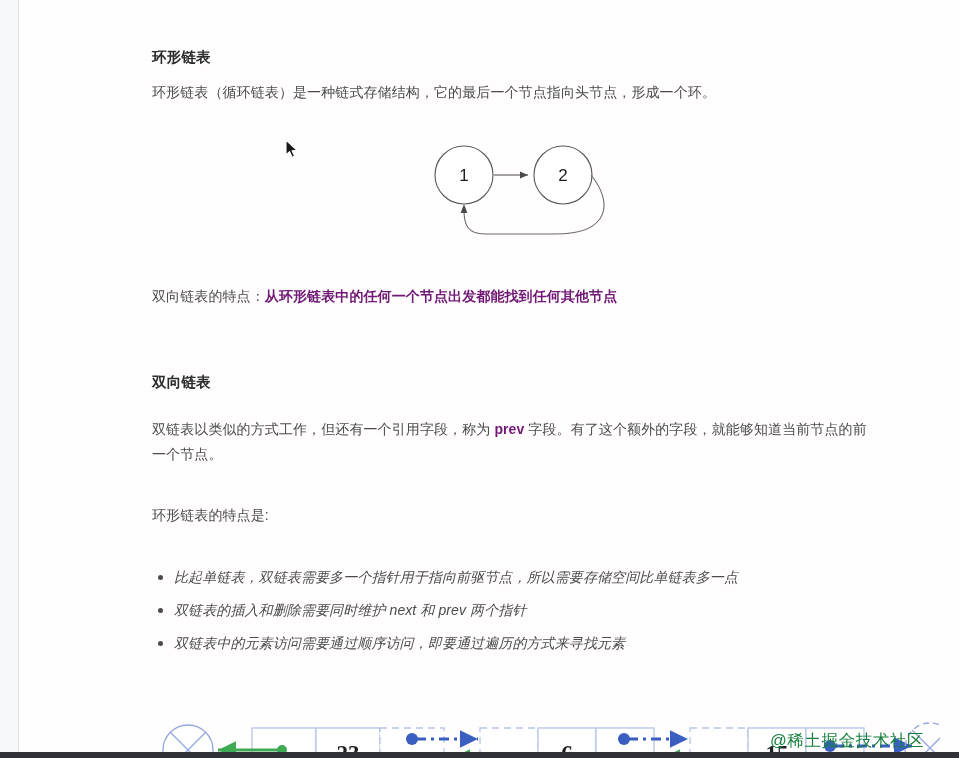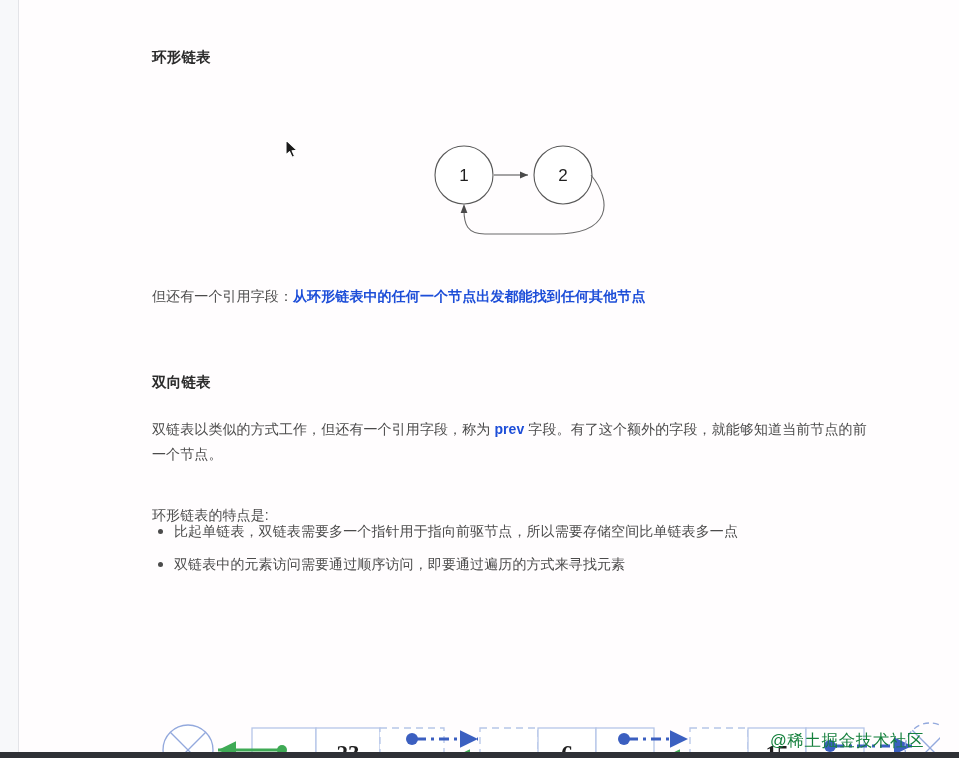--- a/index.html
+++ b/index.html
@@ -61,21 +61,21 @@
   }
 
   .para {
     position: absolute;
     left: 132px;
     font-size: 14px;
     color: #4b4b4b;
     line-height: 25px;
     letter-spacing: .1px;
   }
-  .para b { color: #1d4ed8; font-weight: bold; }
+  .para b { color: #701a75; font-weight: bold; }
 
   .bullets {
     position: absolute;
     left: 132px;
     margin: 0;
     padding: 0;
     list-style: none;
     font-size: 14px;
     color: #4b4b4b;
   }
@@ -151,52 +151,54 @@
         <path d="M6.5 0.5V4H10" stroke="#d6d8de" stroke-width="1" fill="none"></path>
       </svg>
     </span>
     <span>README.md</span>
   </div>
 
   <div class="doc">
 
     <div class="h3" style="top:48px;">环形链表</div>
 
+    <div class="para" style="top:80px; width:740px;">环形链表（循环链表）是一种链式存储结构，它的最后一个节点指向头节点，形成一个环。</div>
 
     <div class="fig-ring">
       <svg width="220" height="125" viewBox="0 0 220 125">
 
         <circle cx="49" cy="45" r="29" fill="#ffffff" stroke="#585858" stroke-width="1.1"></circle>
         <text x="49" y="51" text-anchor="middle" font-family="Liberation Sans, sans-serif" font-size="17" fill="#1f1f1f">1</text>
 
         <circle cx="148" cy="45" r="29" fill="#ffffff" stroke="#585858" stroke-width="1.1"></circle>
         <text x="148" y="51" text-anchor="middle" font-family="Liberation Sans, sans-serif" font-size="17" fill="#1f1f1f">2</text>
 
         <line x1="79" y1="45" x2="113" y2="45" stroke="#4a4a4a" stroke-width="1.2"></line>
         <path d="M113 45 L105 41.5 L105 48.5 Z" fill="#4a4a4a"></path>
 
         <path d="M176 45 C 198 72, 196 104, 140 104 L 70 104 C 52 104, 49 94, 49 80" fill="none" stroke="#6b6b6b" stroke-width="1.1"></path>
         <path d="M49 74 L45.6 83 L52.4 83 Z" fill="#4a4a4a"></path>
       </svg>
     </div>
 
     <div class="para" style="top:284px; width:740px;">
-      <span>但还有一个引用字段：</span><b>从环形链表中的任何一个节点出发都能找到任何其他节点</b>
+      <span>双向链表的特点：</span><b>从环形链表中的任何一个节点出发都能找到任何其他节点</b>
     </div>
 
     <div class="h3" style="top:373px;">双向链表</div>
 
     <div class="para" style="top:417px; width:724px;">
       <span>双链表以类似的方式工作，但还有一个引用字段，称为 </span><b>prev</b><span> 字段。有了这个额外的字段，就能够知道当前节点的前一个节点。</span>
     </div>
 
     <div class="para" style="top:503px;">环形链表的特点是:</div>
 
-    <ul class="bullets" style="top:522px; width:730px;">
+    <ul class="bullets" style="top:568px; width:730px;font-style:italic;">
       <li>比起单链表，双链表需要多一个指针用于指向前驱节点，所以需要存储空间比单链表多一点</li>
+      <li>双链表的插入和删除需要同时维护 next 和 prev 两个指针</li>
       <li>双链表中的元素访问需要通过顺序访问，即要通过遍历的方式来寻找元素</li>
     </ul>
 
   </div>
 
   <div class="fig-dll">
     <svg width="800" height="58" viewBox="0 0 800 58">
       <defs>
         <marker id="grn" markerWidth="7" markerHeight="7" refX="6" refY="3.5" orient="auto">
           <path d="M6 3.5 L0 0.6 L0 6.4 Z" fill="#3faa55"></path>

